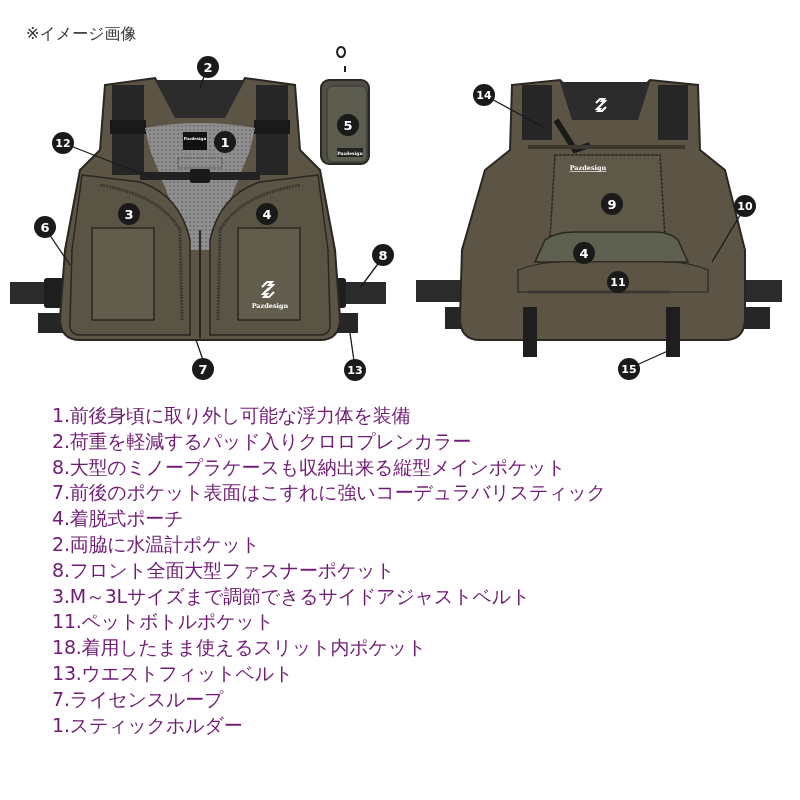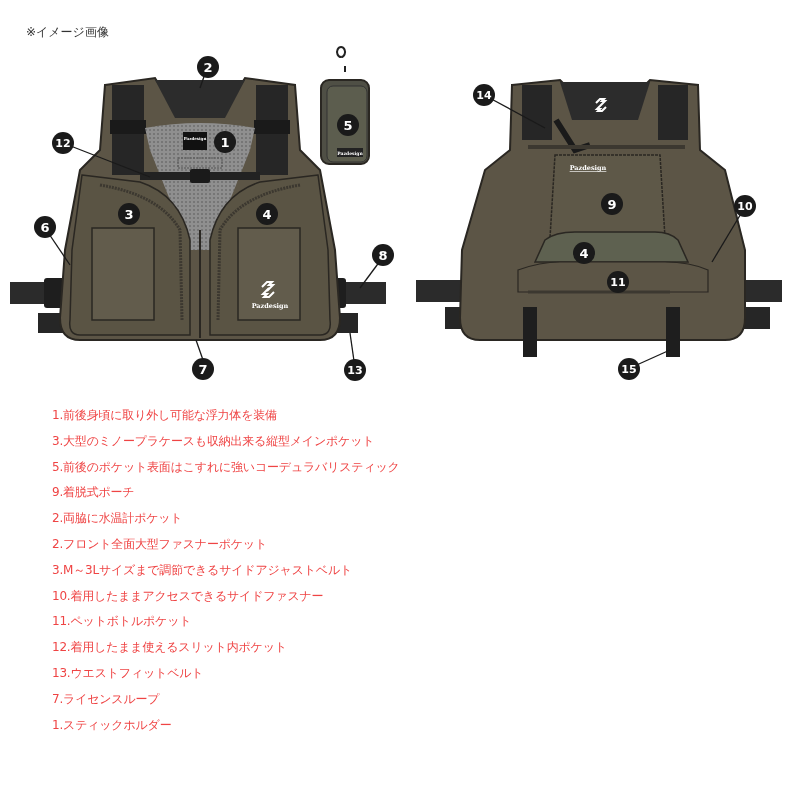--- a/index.html
+++ b/index.html
@@ -1,21 +1,21 @@
 <!DOCTYPE html>
 <html><head>
 <meta charset="utf-8">
 <style>
   html, body { margin: 0; padding: 0; background: #ffffff; }
   body { width: 800px; height: 800px; position: relative; overflow: hidden;
          font-family: "DejaVu Sans", "Liberation Sans", sans-serif; color: #222; }
-  .note { position: absolute; left: 26px; top: 24px; font-size: 12px; color: #333; }
+  .note { position: absolute; left: 26px; top: 24px; font-size: 16px; color: #333; }
   .illus { position: absolute; left: 0; top: 40px; width: 800px; height: 350px; }
   .feature-list { position: absolute; left: 52px; top: 403px; margin: 0; padding: 0; list-style: none; }
-  .feature-list li { font-size: 12px; line-height: 25.8px; height: 25.8px; white-space: nowrap; color: #ef4444; letter-spacing: -0.2px; }
+  .feature-list li { font-size: 19px; line-height: 25.8px; height: 25.8px; white-space: nowrap; color: #701a75; letter-spacing: -0.2px; }
   .callout-num { font-family: "DejaVu Sans", sans-serif; font-weight: bold; fill: #fff; text-anchor: middle; dominant-baseline: central; }
   .logo-text { font-family: "DejaVu Serif", serif; font-weight: bold; fill: #fff; }
 </style>
 </head>
 <body>
 
 <div class="note">※イメージ画像</div>
 
 <svg class="illus" viewBox="0 40 800 350" width="800" height="350" xmlns="http://www.w3.org/2000/svg">
 
@@ -182,25 +182,25 @@
       </g>
     <g>
         <circle cx="629" cy="369" r="11" fill="#1a1a1a"></circle>
         <text x="629" y="369" font-size="11" class="callout-num">15</text>
       </g>
   </g>
 </svg>
 
 <ul class="feature-list">
   <li>1.前後身頃に取り外し可能な浮力体を装備</li>
-  <li>3.大型のミノープラケースも収納出来る縦型メインポケット</li>
-  <li>5.前後のポケット表面はこすれに強いコーデュラバリスティック</li>
-  <li>9.着脱式ポーチ</li>
+  <li>2.荷重を軽減するパッド入りクロロプレンカラー</li>
+  <li>8.大型のミノープラケースも収納出来る縦型メインポケット</li>
+  <li>7.前後のポケット表面はこすれに強いコーデュラバリスティック</li>
+  <li>4.着脱式ポーチ</li>
   <li>2.両脇に水温計ポケット</li>
-  <li>2.フロント全面大型ファスナーポケット</li>
+  <li>8.フロント全面大型ファスナーポケット</li>
   <li>3.M～3Lサイズまで調節できるサイドアジャストベルト</li>
-  <li>10.着用したままアクセスできるサイドファスナー</li>
   <li>11.ペットボトルポケット</li>
-  <li>12.着用したまま使えるスリット内ポケット</li>
+  <li>18.着用したまま使えるスリット内ポケット</li>
   <li>13.ウエストフィットベルト</li>
   <li>7.ライセンスループ</li>
   <li>1.スティックホルダー</li>
 </ul>
 
 </body></html>

